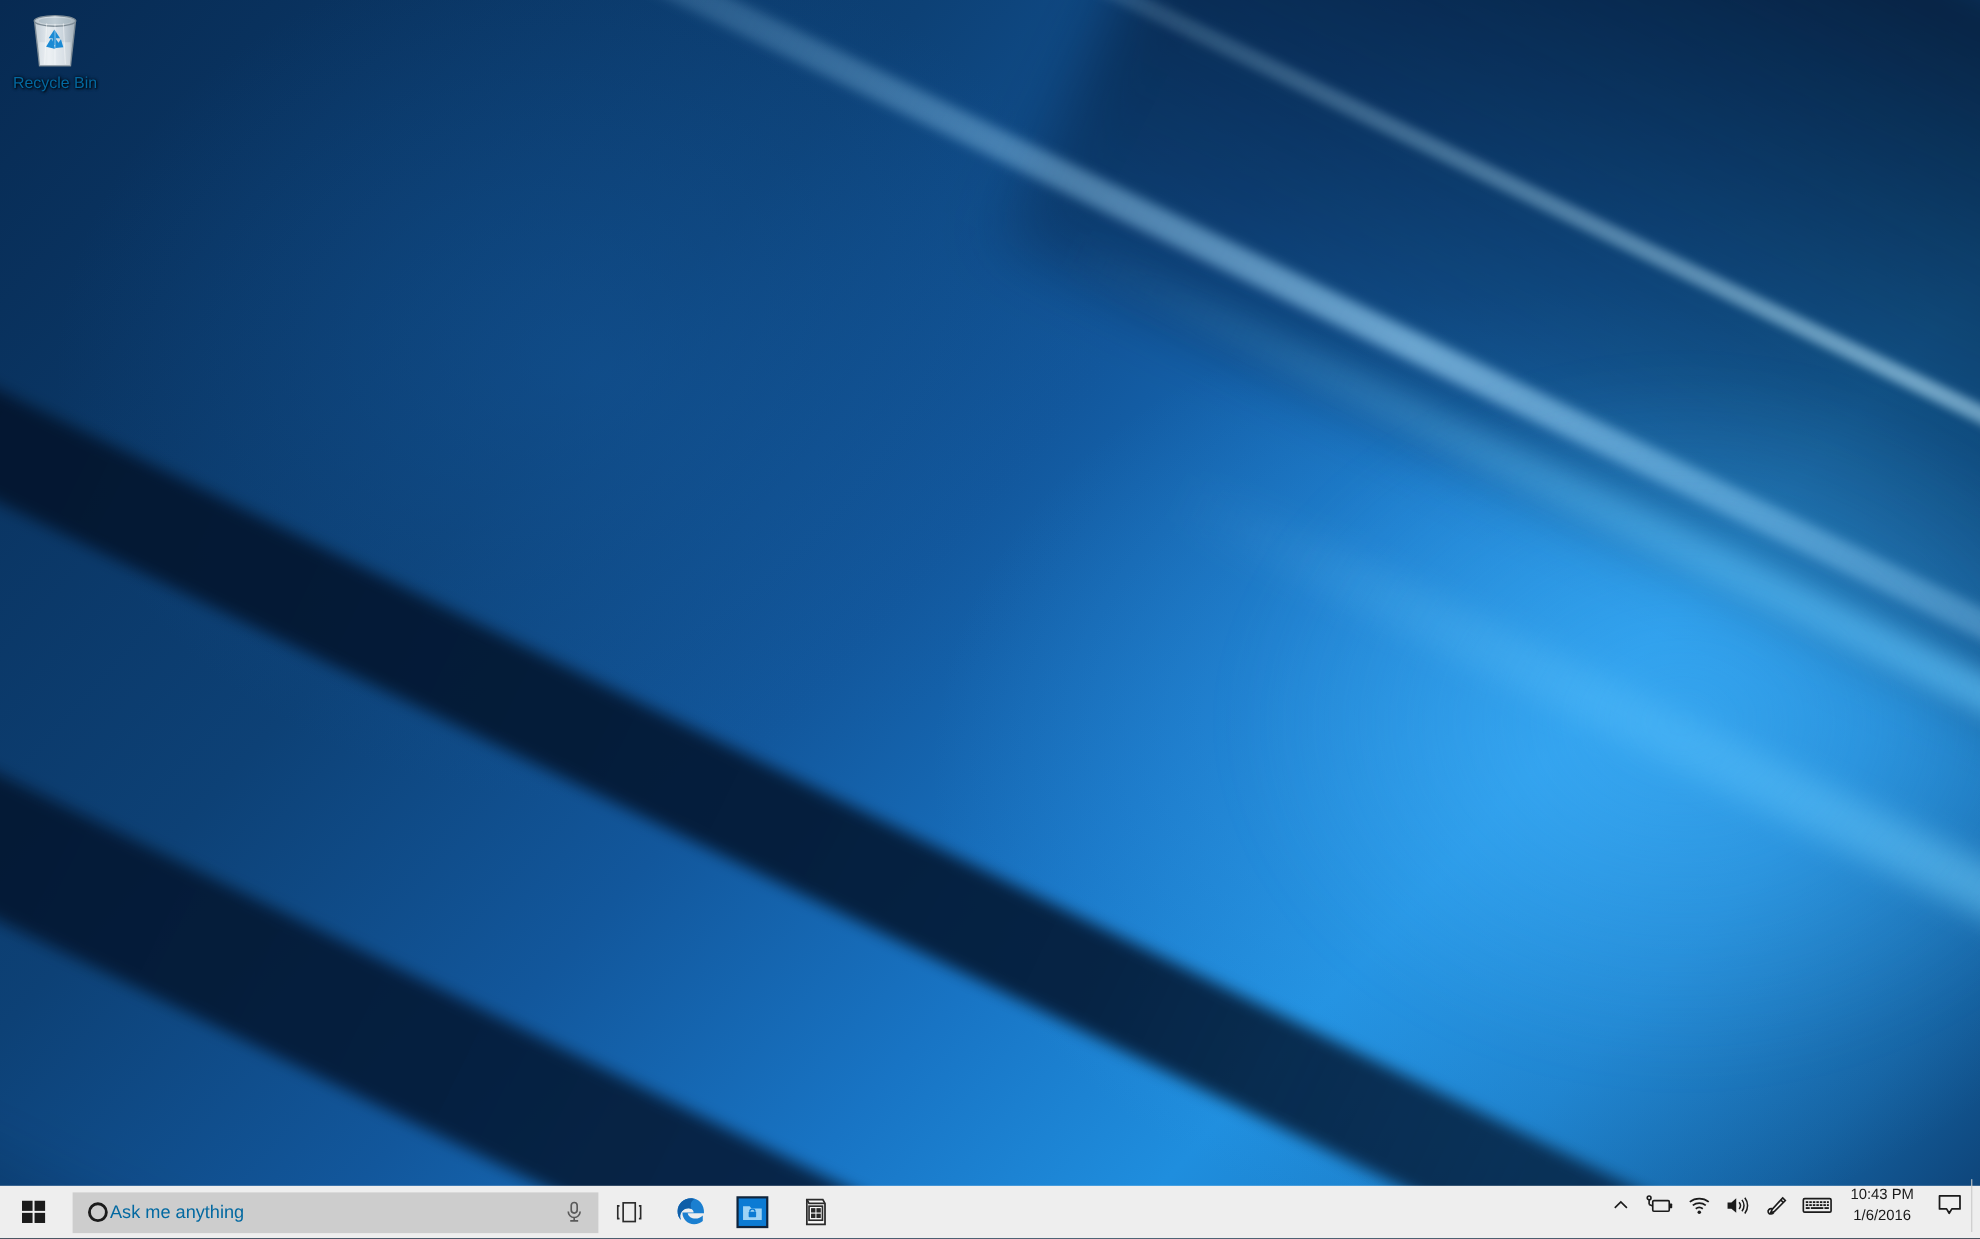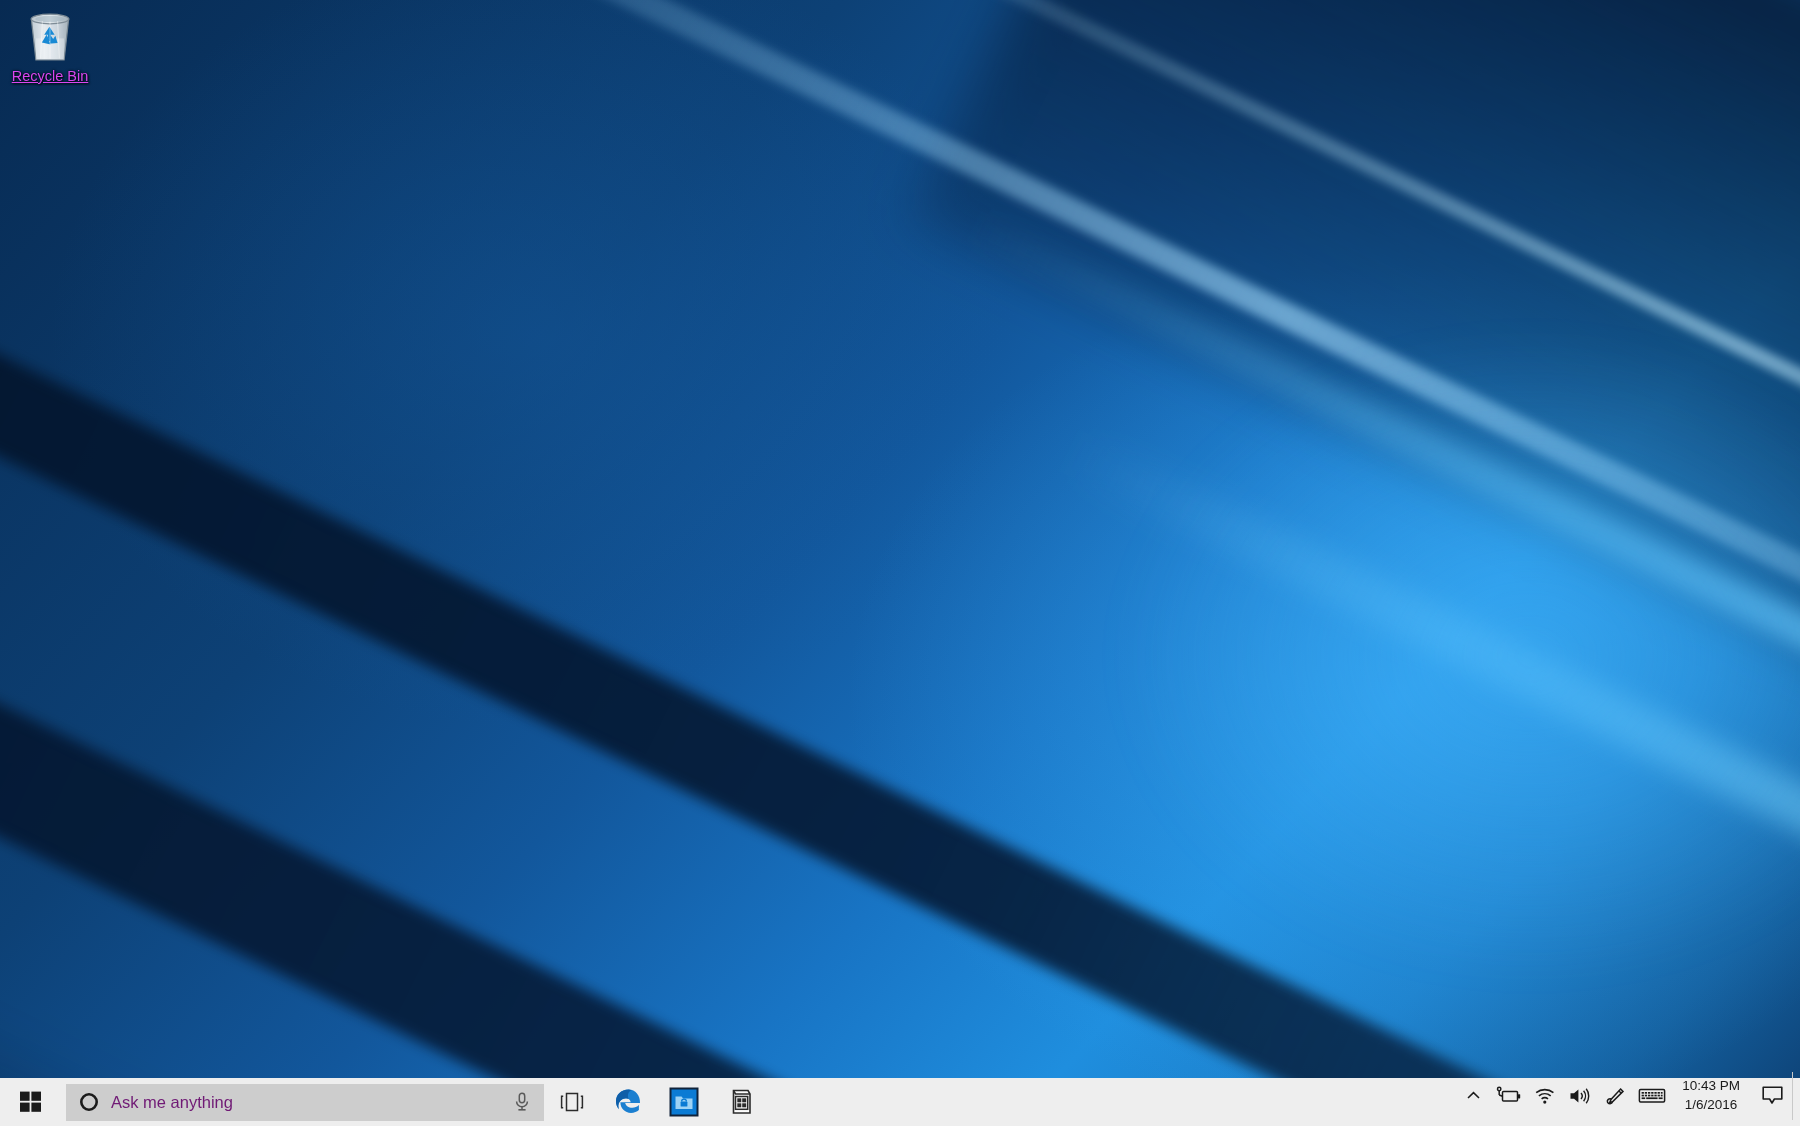--- a/index.html
+++ b/index.html
@@ -93,24 +93,23 @@
 
   
   .desk-icon {
     position:absolute; left:6px; top:8px;
     width:88px; text-align:center;
     cursor:default; user-select:none;
   }
   .desk-icon .glyph { width:88px; height:58px; display:block; }
   .desk-icon .label {
     margin-top:2px;
-    font-size:14.5px; color:#d946ef;
+    font-size:14.5px; color:#0369a1;
     text-shadow:0 0 3px rgba(0,0,0,0.95), 1px 1px 2px rgba(0,0,0,0.9);
     line-height:1.15;
-    text-decoration:underline;
   }
 
   
   #taskbar {
     position:absolute; left:0; right:0; bottom:0;
     height:48px; background:#eeeeee;
     display:flex; align-items:center;
   }
   .start-btn {
     width:62px; height:48px;
@@ -119,22 +118,22 @@
   }
 
   .search-box {
     width:478px; height:37px; margin-left:4px;
     background:#cdcdcd;
     display:flex; align-items:center;
     flex:0 0 auto;
   }
   .search-box .cortana { margin-left:12px; flex:0 0 auto; }
   .search-placeholder {
-    flex:1 1 auto; margin-left:11px;
-    font-size:16.5px; color:#701a75;
+    flex:1 1 auto; 
+    font-size:16.5px; color:#0369a1;
     white-space:nowrap; overflow:hidden;
   }
   .search-box .mic { margin-right:12px; flex:0 0 auto; }
 
   .tb-btn {
     width:56px; height:48px;
     display:flex; align-items:center; justify-content:center;
     flex:0 0 auto;
   }
 

